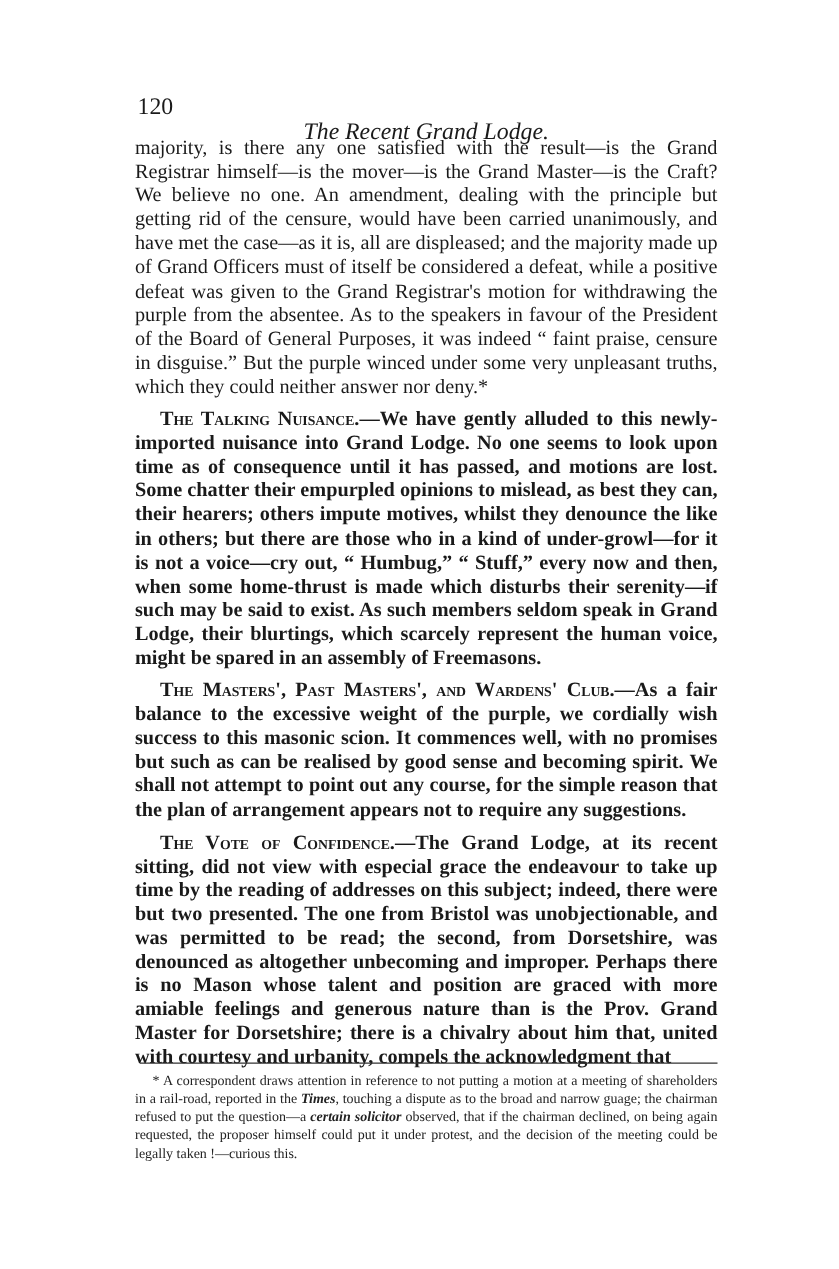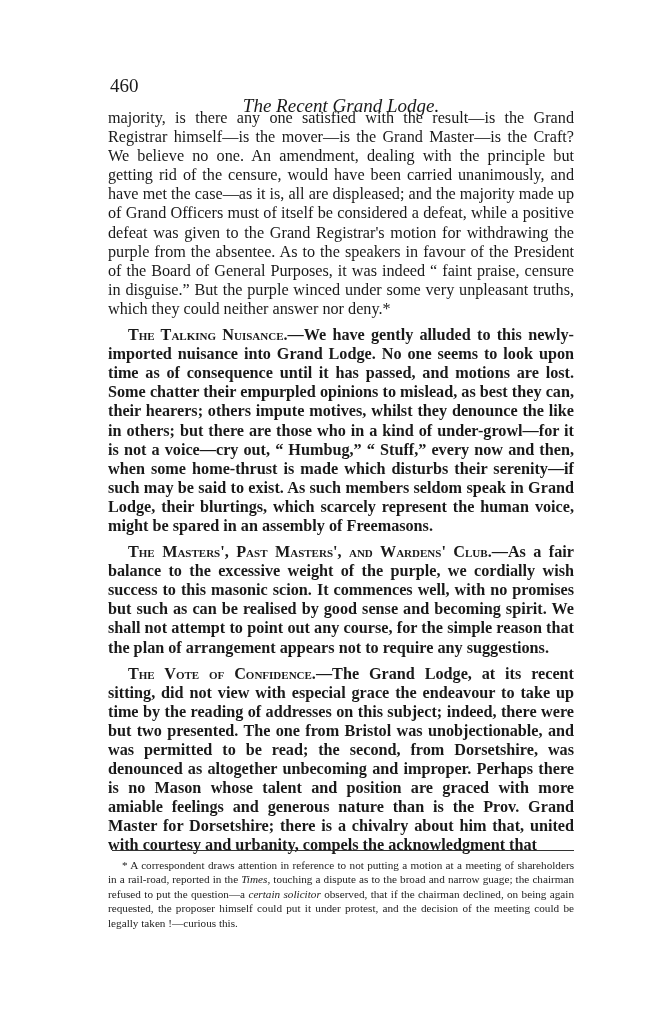--- a/index.html
+++ b/index.html
@@ -8,32 +8,32 @@
   .page { position: absolute; left: 108px; top: 0; width: 466px; }
   .header { position: absolute; top: 75px; left: 0; width: 466px; height: 22px; }
   .page-number { position: absolute; left: 2px; top: 0; font-size: 19px; }
   .running-title { position: absolute; left: 0; width: 466px; text-align: center; top: 0;
                    font-size: 19px; font-style: italic; margin-top: 20px; }
   .body { position: absolute; top: 109px; left: 0; width: 466px; font-size: 16.2px;
           line-height: 19.1px; text-align: justify; }
   .para { margin: 0 0 7px 0; }
   .para.indent { text-indent: 20px; font-weight: bold; }
   .sc { font-variant: small-caps; }
-  .it { font-style: italic; }
+  .it { font-style: italic; font-weight: bold; }
   .rule { position: absolute; top: 850px; left: 4px; width: 462px; height: 0; border-top: 1px solid #333; }
   .footnote { position: absolute; top: 858px; left: 0; width: 466px; font-size: 11.2px;
               line-height: 14.4px; text-align: justify; color: #222; }
   .footnote p { margin: 0; text-indent: 14px; }
 </style>
 </head>
 <body>
 
 <div class="page">
   <div class="header">
-    <span class="page-number">460</span>
+    <span class="page-number">120</span>
     <span class="running-title">The Recent Grand Lodge.</span>
   </div>
 
   <div class="body">
     <p class="para">
       <span>majority, is there any one satisfied with the result—is the Grand Registrar himself—is the mover—is the Grand Master—is the Craft? We believe no one. An amendment, dealing with the principle but getting rid of the censure, would have been carried unanimously, and have met the case—as it is, all are displeased; and the majority made up of Grand Officers must of itself be considered a defeat, while a positive defeat was given to the Grand Registrar's motion for withdrawing the purple from the absentee. As to the speakers in favour of the President of the Board of General Purposes, it was indeed “ faint praise, censure in disguise.” But the purple winced under some very unpleasant truths, which they could neither answer nor deny.*</span>
     </p>
     <p class="para indent">
       <span class="sc">The Talking Nuisance.</span><span>—We have gently alluded to this newly-imported nuisance into Grand Lodge. No one seems to look upon time as of consequence until it has passed, and motions are lost. Some chatter their empurpled opinions to mislead, as best they can, their hearers; others impute motives, whilst they denounce the like in others; but there are those who in a kind of under-growl—for it is not a voice—cry out, “ Humbug,” “ Stuff,” every now and then, when some home-thrust is made which disturbs their serenity—if such may be said to exist. As such members seldom speak in Grand Lodge, their blurtings, which scarcely represent the human voice, might be spared in an assembly of Freemasons.</span>
     </p>

